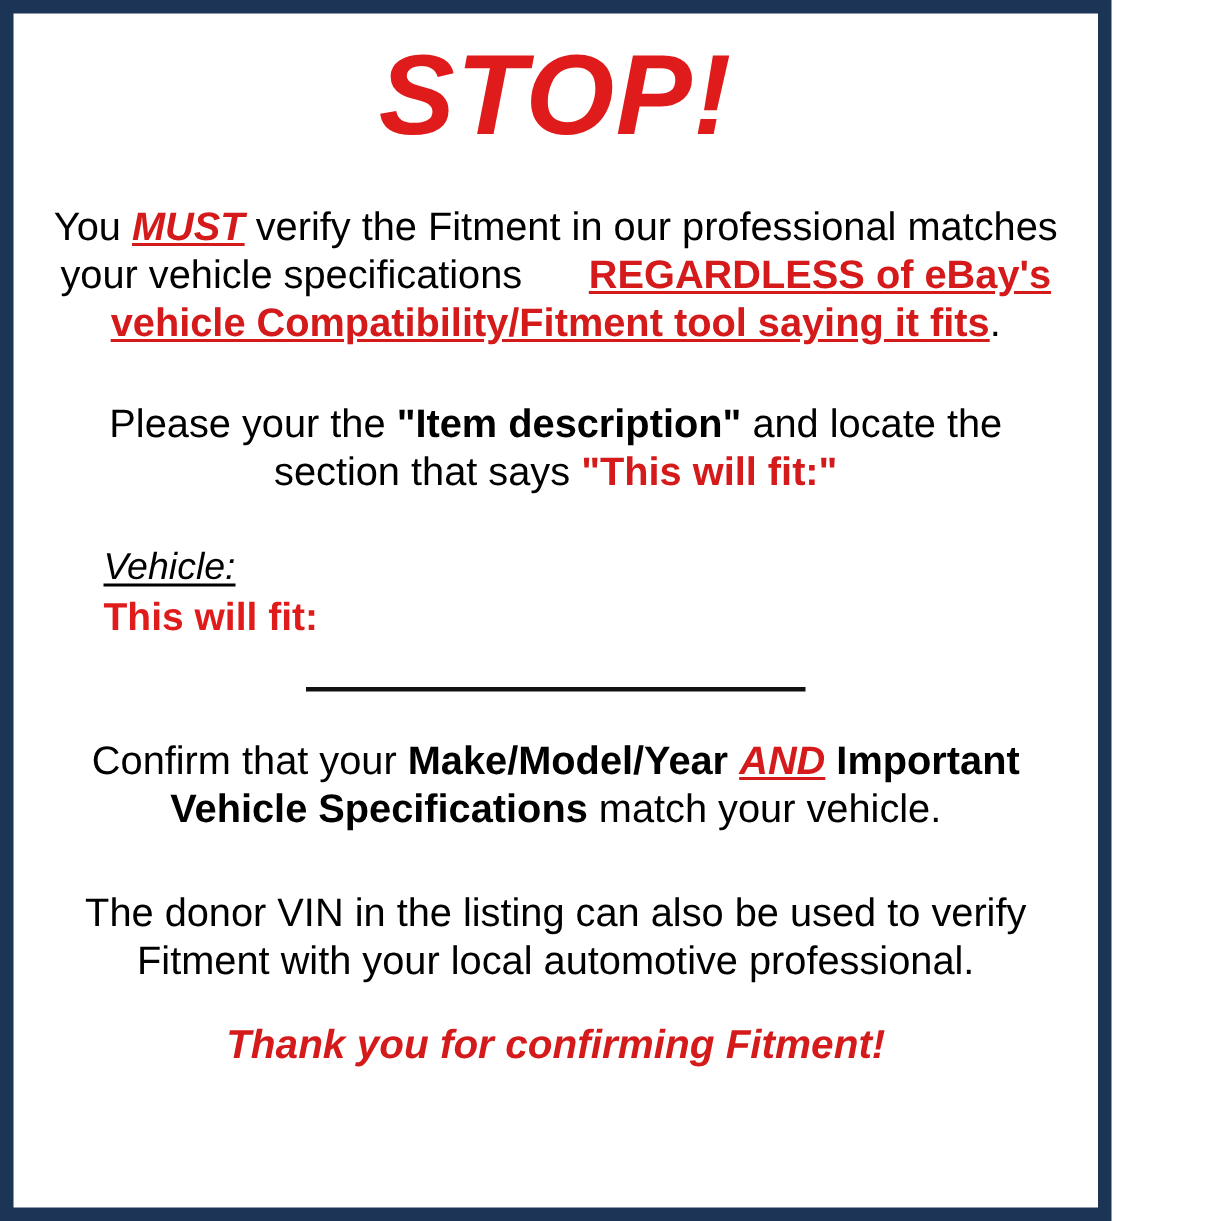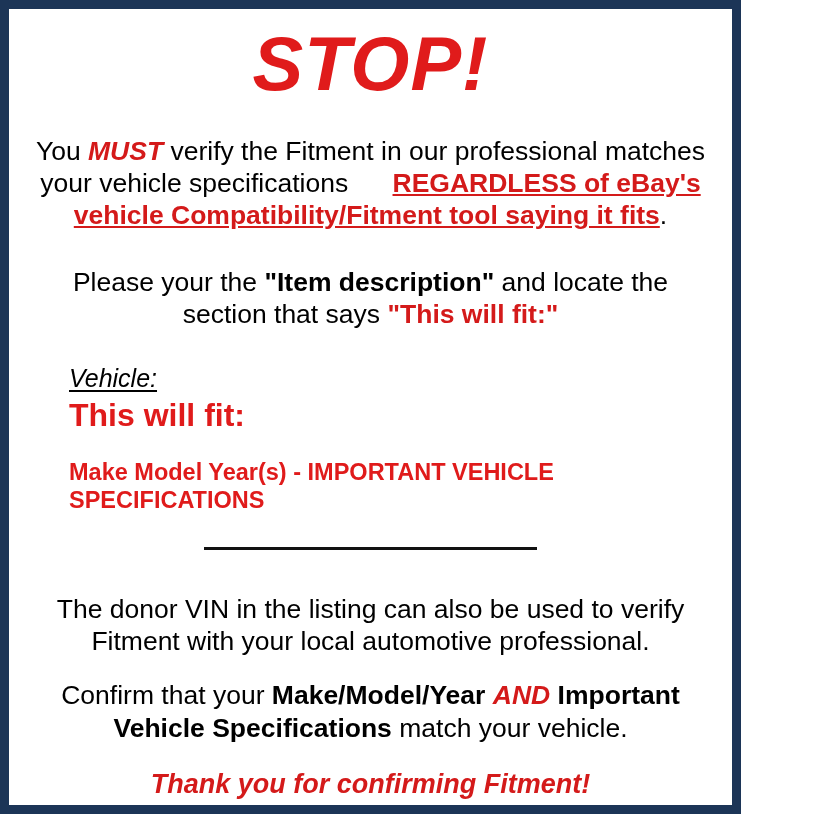--- a/index.html
+++ b/index.html
@@ -79,20 +79,21 @@
     color: #d41a1a;
     font-weight: bold;
     text-decoration: underline;
     text-underline-offset: 2px;
     margin-left: 37px;
   }
   .red-bold-u-ital {
     color: #d41a1a;
     font-weight: bold;
     font-style: italic;
+    text-decoration: underline;
     text-underline-offset: 2px;
   }
   .blk-bold { font-weight: bold; color: #000000; }
   .red-bold { color: #d41a1a; font-weight: bold; }
 
   
   .example-block {
     margin: 34px 0 0 0;
     padding-left: 46px;
     text-align: left;
@@ -102,21 +103,21 @@
     font-style: italic;
     font-size: 25px;
     text-decoration: underline;
     text-underline-offset: 3px;
     display: inline-block;
     line-height: 1.15;
   }
   .example-fit {
     color: #e01b1b;
     font-weight: bold;
-    font-size: 32px;
+    font-size: 26px;
     line-height: 1.2;
     margin-top: 3px;
   }
   .example-spec {
     color: #e01b1b;
     font-weight: bold;
     font-size: 23.5px;
     line-height: 1.2;
     margin-top: 24px;
     letter-spacing: 0px;
@@ -162,29 +163,28 @@
 
     <p class="para p2">
       <span>Please your the </span><span class="blk-bold">"Item description"</span><span> and locate the section that says </span><span class="red-bold">"This will fit:"</span>
     </p>
 
     <div class="example-block">
       <div>
         <span class="example-label">Vehicle:</span>
       </div>
       <div class="example-fit">This will fit:</div>
-      <div class="example-spec">Make Model Year(s) - IMPORTANT VEHICLE SPECIFICATIONS</div>
     </div>
 
     <div class="divider-wrap">
       <span class="divider"></span>
     </div>
 
-    <p class="para p4">The donor VIN in the listing can also be used to verify Fitment with your local automotive professional.</p>
-
     <p class="para p3">
       <span>Confirm that your </span><span class="blk-bold">Make/Model/Year</span><span> </span><span class="red-bold-u-ital">AND</span><span> </span><span class="blk-bold">Important Vehicle Specifications</span><span> match your vehicle.</span>
     </p>
+
+    <p class="para p4">The donor VIN in the listing can also be used to verify Fitment with your local automotive professional.</p>
 
     <div class="thankyou">Thank you for confirming Fitment!</div>
 
   </div>
 </div>
 
 </body></html>

